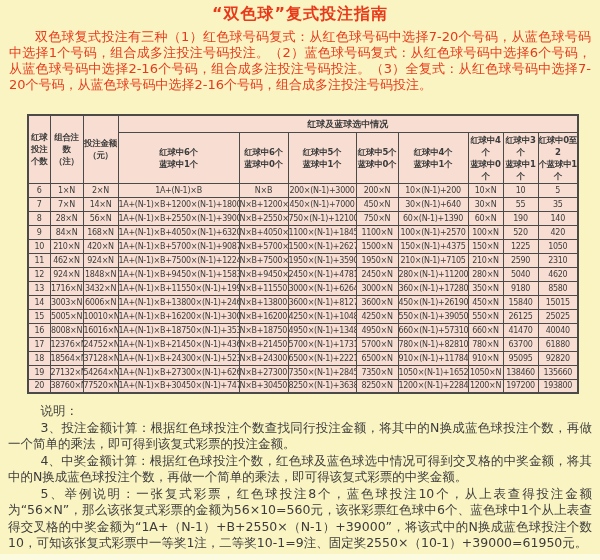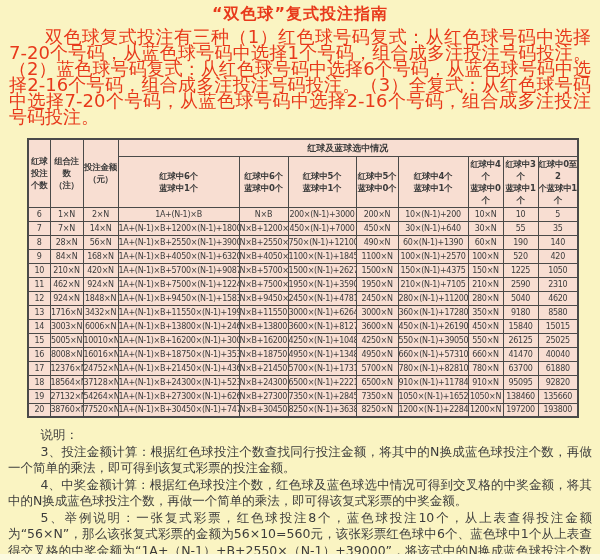--- a/index.html
+++ b/index.html
@@ -14,23 +14,23 @@
   .page-title {
     text-align: center;
     color: #e8391b;
     font-size: 16px;
     font-weight: bold;
     padding-top: 4px;
     letter-spacing: 1px;
   }
   .intro {
     color: #e8391b;
-    font-size: 18px;
+    font-size: 13px;
     line-height: 16px;
-    margin: 4px 9px 13px 9px;
+    margin: 4px 9px 21px 9px;
     text-indent: 2em;
     text-align: justify;
   }
   table.payout {
     border-collapse: collapse;
     table-layout: fixed;
     width: 550px;
     margin-left: 27px;
     background: #f8ded2;
     border: 2px solid #4a4a49;
@@ -158,21 +158,21 @@
           <td>55</td>
           <td>35</td>
         </tr>
         <tr>
           <td>8</td>
           <td>28×N</td>
           <td>56×N</td>
           <td>1A+(N-1)×B+2550×(N-1)+39000</td>
           <td>N×B+2550×N</td>
           <td>750×(N-1)+12100</td>
-          <td>490×N</td>
+          <td>750×N</td>
           <td>60×(N-1)+1390</td>
           <td>60×N</td>
           <td>190</td>
           <td>140</td>
         </tr>
         <tr>
           <td>9</td>
           <td>84×N</td>
           <td>168×N</td>
           <td>1A+(N-1)×B+4050×(N-1)+63200</td>

